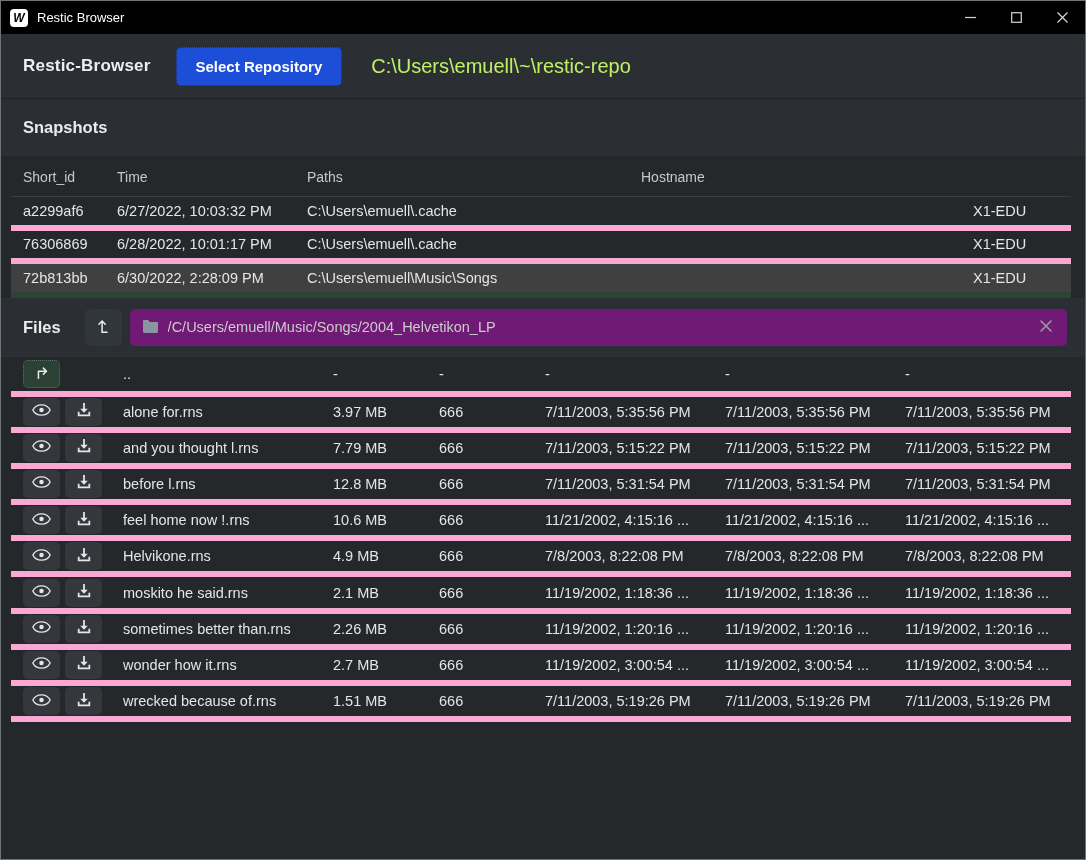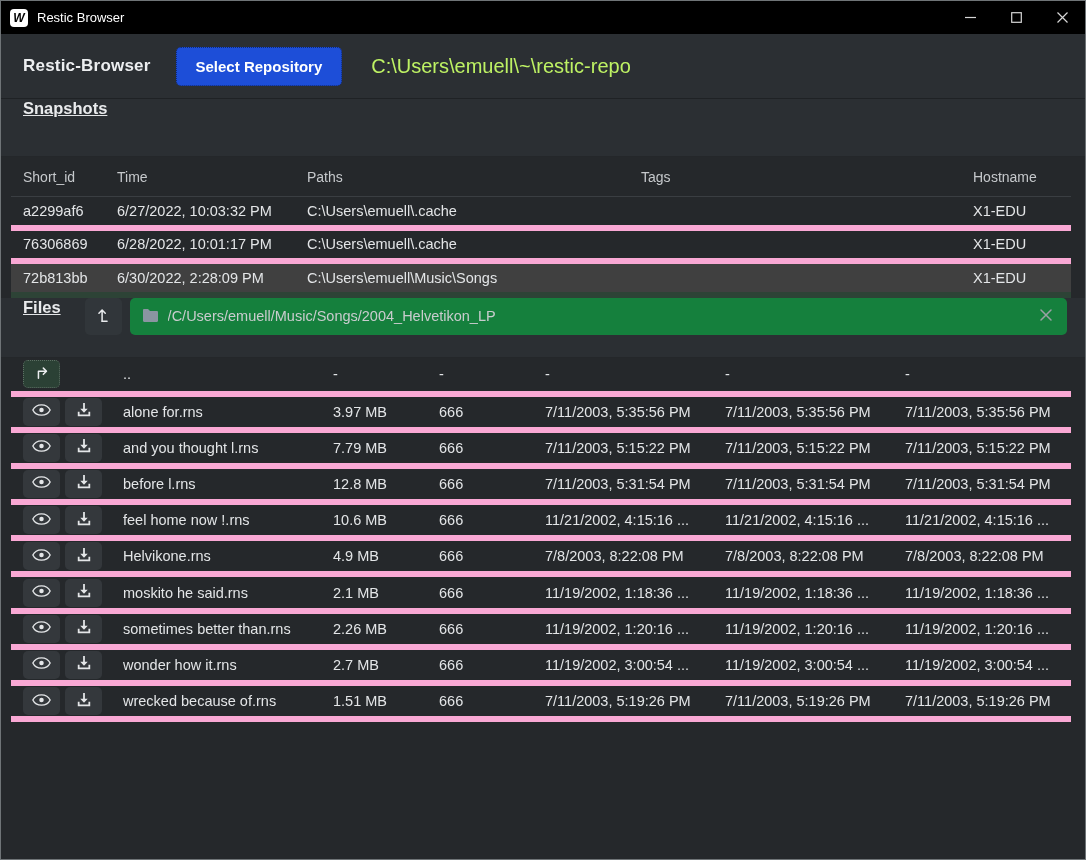--- a/index.html
+++ b/index.html
@@ -40,23 +40,22 @@
   .select-repo-btn {
     margin-left:25px; background:#1d4ed8; color:#fff;
     font-family:inherit; font-size:15px; font-weight:bold;
     padding:10px 19px; border:1px dotted rgba(0,0,0,.45); border-radius:5px;
     cursor:pointer;
   }
   .repo-path { margin-left:29px; font-size:20px; color:#bef264; }
   
   .band {
     background:#2b2f33; flex:0 0 auto;
-    display:flex; align-items:flex-start; padding:0 22px;
+    display:flex; align-items:center; padding:0 22px;
     border-bottom:1px solid #24272a;
-    text-decoration:underline;
   }
   .band.snapshots { height:58px; }
   .band.files { height:60px; padding-right:18px; }
   .section-title { font-size:16.5px; font-weight:bold; color:#e9ebed; }
   
   .thead {
     flex:0 0 auto; display:grid; align-items:center;
     margin:0 14px 0 10px; padding-left:12px;
     color:#c6c9cc; font-size:14px;
     border-bottom:1px solid #3a3e42;
@@ -76,21 +75,21 @@
   .cell { white-space:nowrap; overflow:hidden; text-overflow:ellipsis; padding-right:10px; }
   
   .uplevel-btn {
     margin-left:24px; width:37px; height:37px; flex:0 0 auto;
     background:#31363a; border:none; border-radius:5px;
     display:flex; align-items:center; justify-content:center; cursor:pointer;
   }
   .path-wrap { position:relative; flex:1 1 auto; margin-left:8px; height:37px; }
   .path-input {
     width:100%; height:100%;
-    background:#15803d; border:none; border-radius:5px;
+    background:#701a75; border:none; border-radius:5px;
     color:#c9ccce; font-family:inherit; font-size:14.5px;
     padding:0 40px 0 38px; outline:none;
   }
   .folder-icon { position:absolute; left:12px; top:10px; }
   .clear-btn {
     position:absolute; right:6px; top:4px; width:30px; height:29px;
     background:transparent; border:none; cursor:pointer;
     display:flex; align-items:center; justify-content:center;
   }
   
@@ -147,21 +146,20 @@
   </div>
 
   <div class="band snapshots">
     <span class="section-title">Snapshots</span>
   </div>
 
   <div class="thead snap-grid" id="snap-cols">
       <div class="cell">Short_id</div>
       <div class="cell">Time</div>
       <div class="cell">Paths</div>
-      <div class="cell">Tags</div>
       <div class="cell">Hostname</div>
     </div>
   <div class="snap-rows" id="snap-rows">
       <div class="trow snap-grid">
         <div class="cell">a2299af6</div>
         <div class="cell">6/27/2022, 10:03:32 PM</div>
         <div class="cell">C:\Users\emuell\.cache</div>
         <div class="cell"></div>
         <div class="cell">X1-EDU</div>
       </div>

